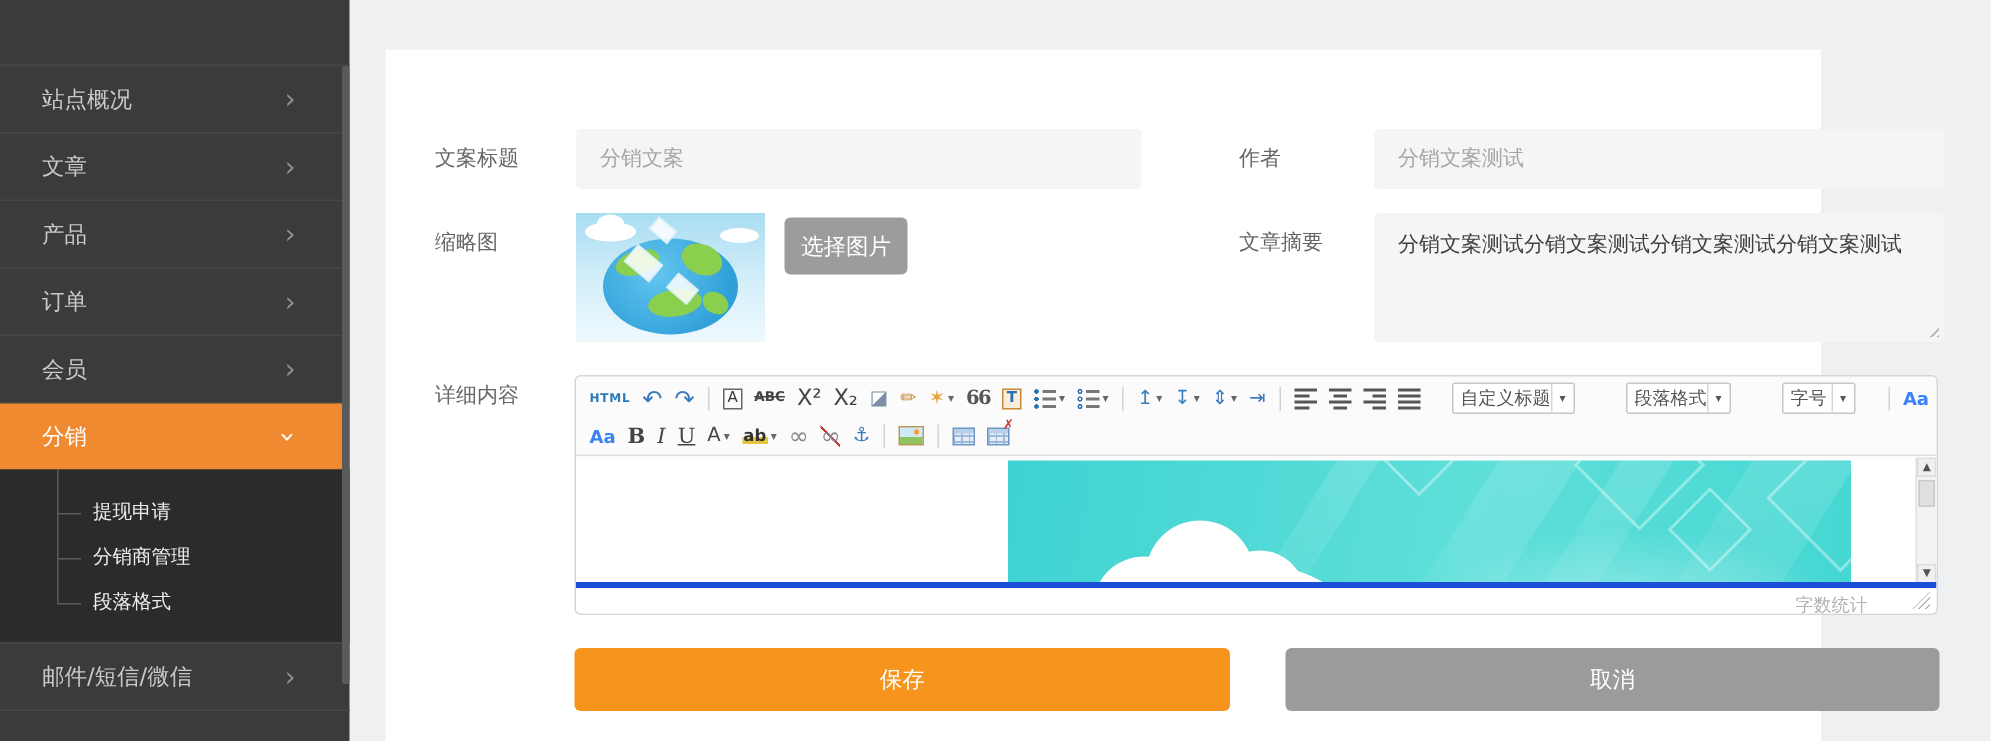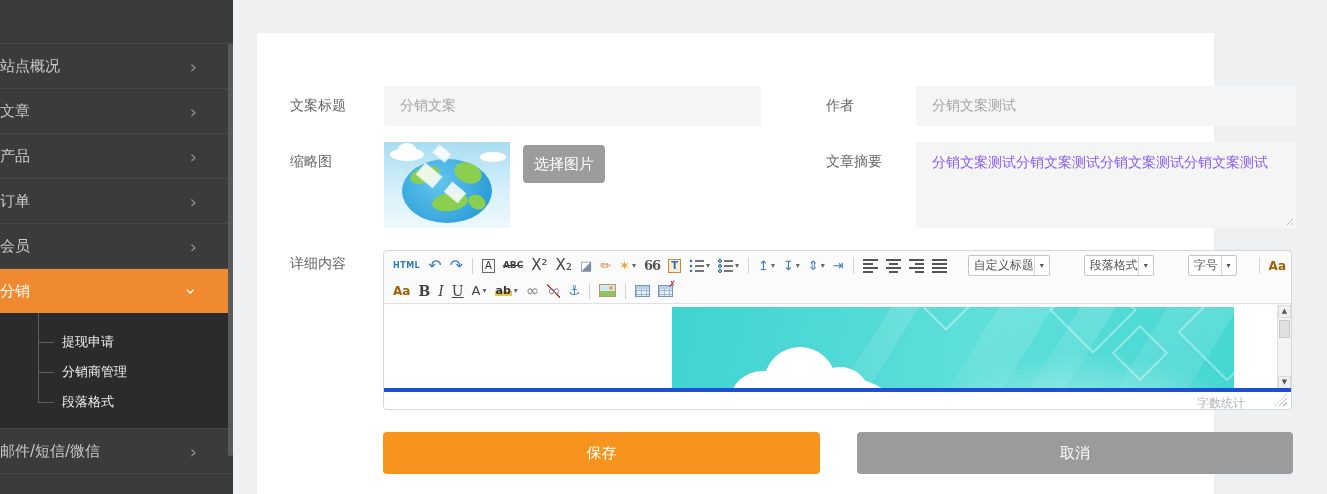--- a/index.html
+++ b/index.html
@@ -3,21 +3,21 @@
 <meta charset="utf-8">
 <style>
   *{box-sizing:border-box;margin:0;padding:0}
   html,body{width:1327px;height:494px;overflow:hidden}
   body{font-family:"DejaVu Sans","Liberation Sans",sans-serif;background:var(--page-bg,#eff0f1)}
   .app{position:relative;width:1327px;height:494px;overflow:hidden}
 
   
   .sidebar{position:absolute;left:0;top:0;width:233px;height:494px;background:var(--sidebar-bg,#3b3b3b)}
   .side-logo{height:43px}
-  .sitem{position:relative;height:45px;line-height:45px;border-top:1px solid #474747;
+  .sitem{position:relative;height:45px;line-height:45px;padding-left:28px;border-top:1px solid #474747;
          color:#c9c9c9;font-size:15px;cursor:pointer;white-space:nowrap}
   .sitem.active{background:var(--sidebar-active-orange,#f08a31);color:#fff}
   .chev{position:absolute;right:36px;top:0;font-size:18px;color:#8f8f8f;display:inline-block;line-height:45px}
   .sitem.active .chev{color:#fff}
   .chev.down{transform:rotate(90deg);transform-origin:center;right:38px}
   .submenu{position:relative;background:var(--submenu-bg,#2b2b2b);height:115px;padding-top:14px}
   .subitem{position:relative;height:30px;line-height:30px;padding-left:62px;color:#ededed;font-size:13px;cursor:pointer}
   .subitem::before{content:"";position:absolute;left:38px;top:15px;width:16px;height:1px;background:#5c5c5c}
   .tree-line{position:absolute;left:38px;top:0;width:1px;height:89px;background:#5c5c5c}
   .sitem.partial{height:12px}
@@ -31,21 +31,21 @@
   #inp-title{left:127px;top:53px;width:377px;height:40px}
   #inp-author{left:659px;top:53px;width:380px;height:40px}
   #lbl-title{left:33px;top:64px}
   #lbl-author{left:569px;top:64px}
   #lbl-thumb{left:33px;top:120px}
   #lbl-summary{left:569px;top:120px}
   #lbl-content{left:33px;top:222px}
 
   .ta-wrap{position:absolute;left:659px;top:109px;width:380px;height:86px}
   .ta-wrap textarea{width:100%;height:100%;background:var(--field-bg,#f5f5f5);border:0;border-radius:3px;
-           padding:10px 16px;color:#8b5cf6;font-size:14px;resize:none;outline:none;
+           padding:10px 16px;color:#404040;font-size:14px;resize:none;outline:none;
            font-family:Liberation Sans, sans-serif;line-height:1.5}
   .grip{position:absolute;right:3px;bottom:3px;width:9px;height:9px;
         background:repeating-linear-gradient(135deg,transparent 0 2px,#bdbdbd 2px 3px);
         clip-path:polygon(100% 0,100% 100%,0 100%)}
 
   
   .thumb{position:absolute;left:127px;top:109px;width:126px;height:86px;overflow:hidden;
          background:linear-gradient(180deg,#a8ddf1 0%,#d6effa 55%,#eef9fd 100%)}
   .globe{position:absolute;left:18px;top:17px;width:90px;height:64px;border-radius:50%;
          background:radial-gradient(circle at 40% 35%,#63c6ef,#2f9fd8 75%)}
@@ -77,21 +77,21 @@
   .c-blue{color:#3a7bbf}.c-dark{color:#444}.c-slate{color:#7c8fa6}
   .c-amber{color:#c98a3d}.c-orange{color:#e8a33d}.c-gray{color:#8a8a8a}
   .html{color:#2b7bb9;font-weight:bold;font-size:8px;letter-spacing:.5px}
   .boxed{border:1px solid #666;font-size:10px;padding:1px 2px;line-height:10px;color:#333}
   .amberbox{border-color:#c98a3d;color:#2b6fb5;background:#f7edd8;font-weight:bold}
   .abc{font-size:9px;text-decoration:line-through;font-weight:bold;color:#444}
   .sup{font-size:15px}
   .quote{font-family:"DejaVu Serif","Liberation Serif",serif;font-weight:bold;letter-spacing:-1px;color:#555}
   .serif{font-family:"DejaVu Serif","Liberation Serif",serif;font-size:14px}
   .bold{font-weight:bold}.italic{font-style:italic}.und{text-decoration:underline}
-  .aa{font-weight:bold;font-size:12px;color:#a16207}
+  .aa{font-weight:bold;font-size:12px;color:#3b82f6}
   .hilite{background:linear-gradient(#fbfbfb 55%,#e8c441 55%);font-size:11px;font-weight:bold;color:#333;padding:0 1px}
   .unlink{background:linear-gradient(45deg,transparent 46%,#cc3333 46%,#cc3333 54%,transparent 54%)}
   .tcaret{font-size:8px;color:#666;margin-left:2px}
   .tsep{width:1px;height:16px;background:#d2d2d2;margin:0 4px;flex:none}
   .tselect{display:inline-flex;align-items:center;justify-content:space-between;width:84px;height:21px;
            background:#fff;border:1px solid #c6c6c6;border-radius:2px;margin:0 16px;padding-left:5px;cursor:pointer}
   .tsel-label{font-size:12px;color:#555;white-space:nowrap}
   .tsel-caret{width:15px;height:100%;border-left:1px solid #d8d8d8;font-size:8px;color:#555;
               display:inline-flex;align-items:center;justify-content:center}
   

